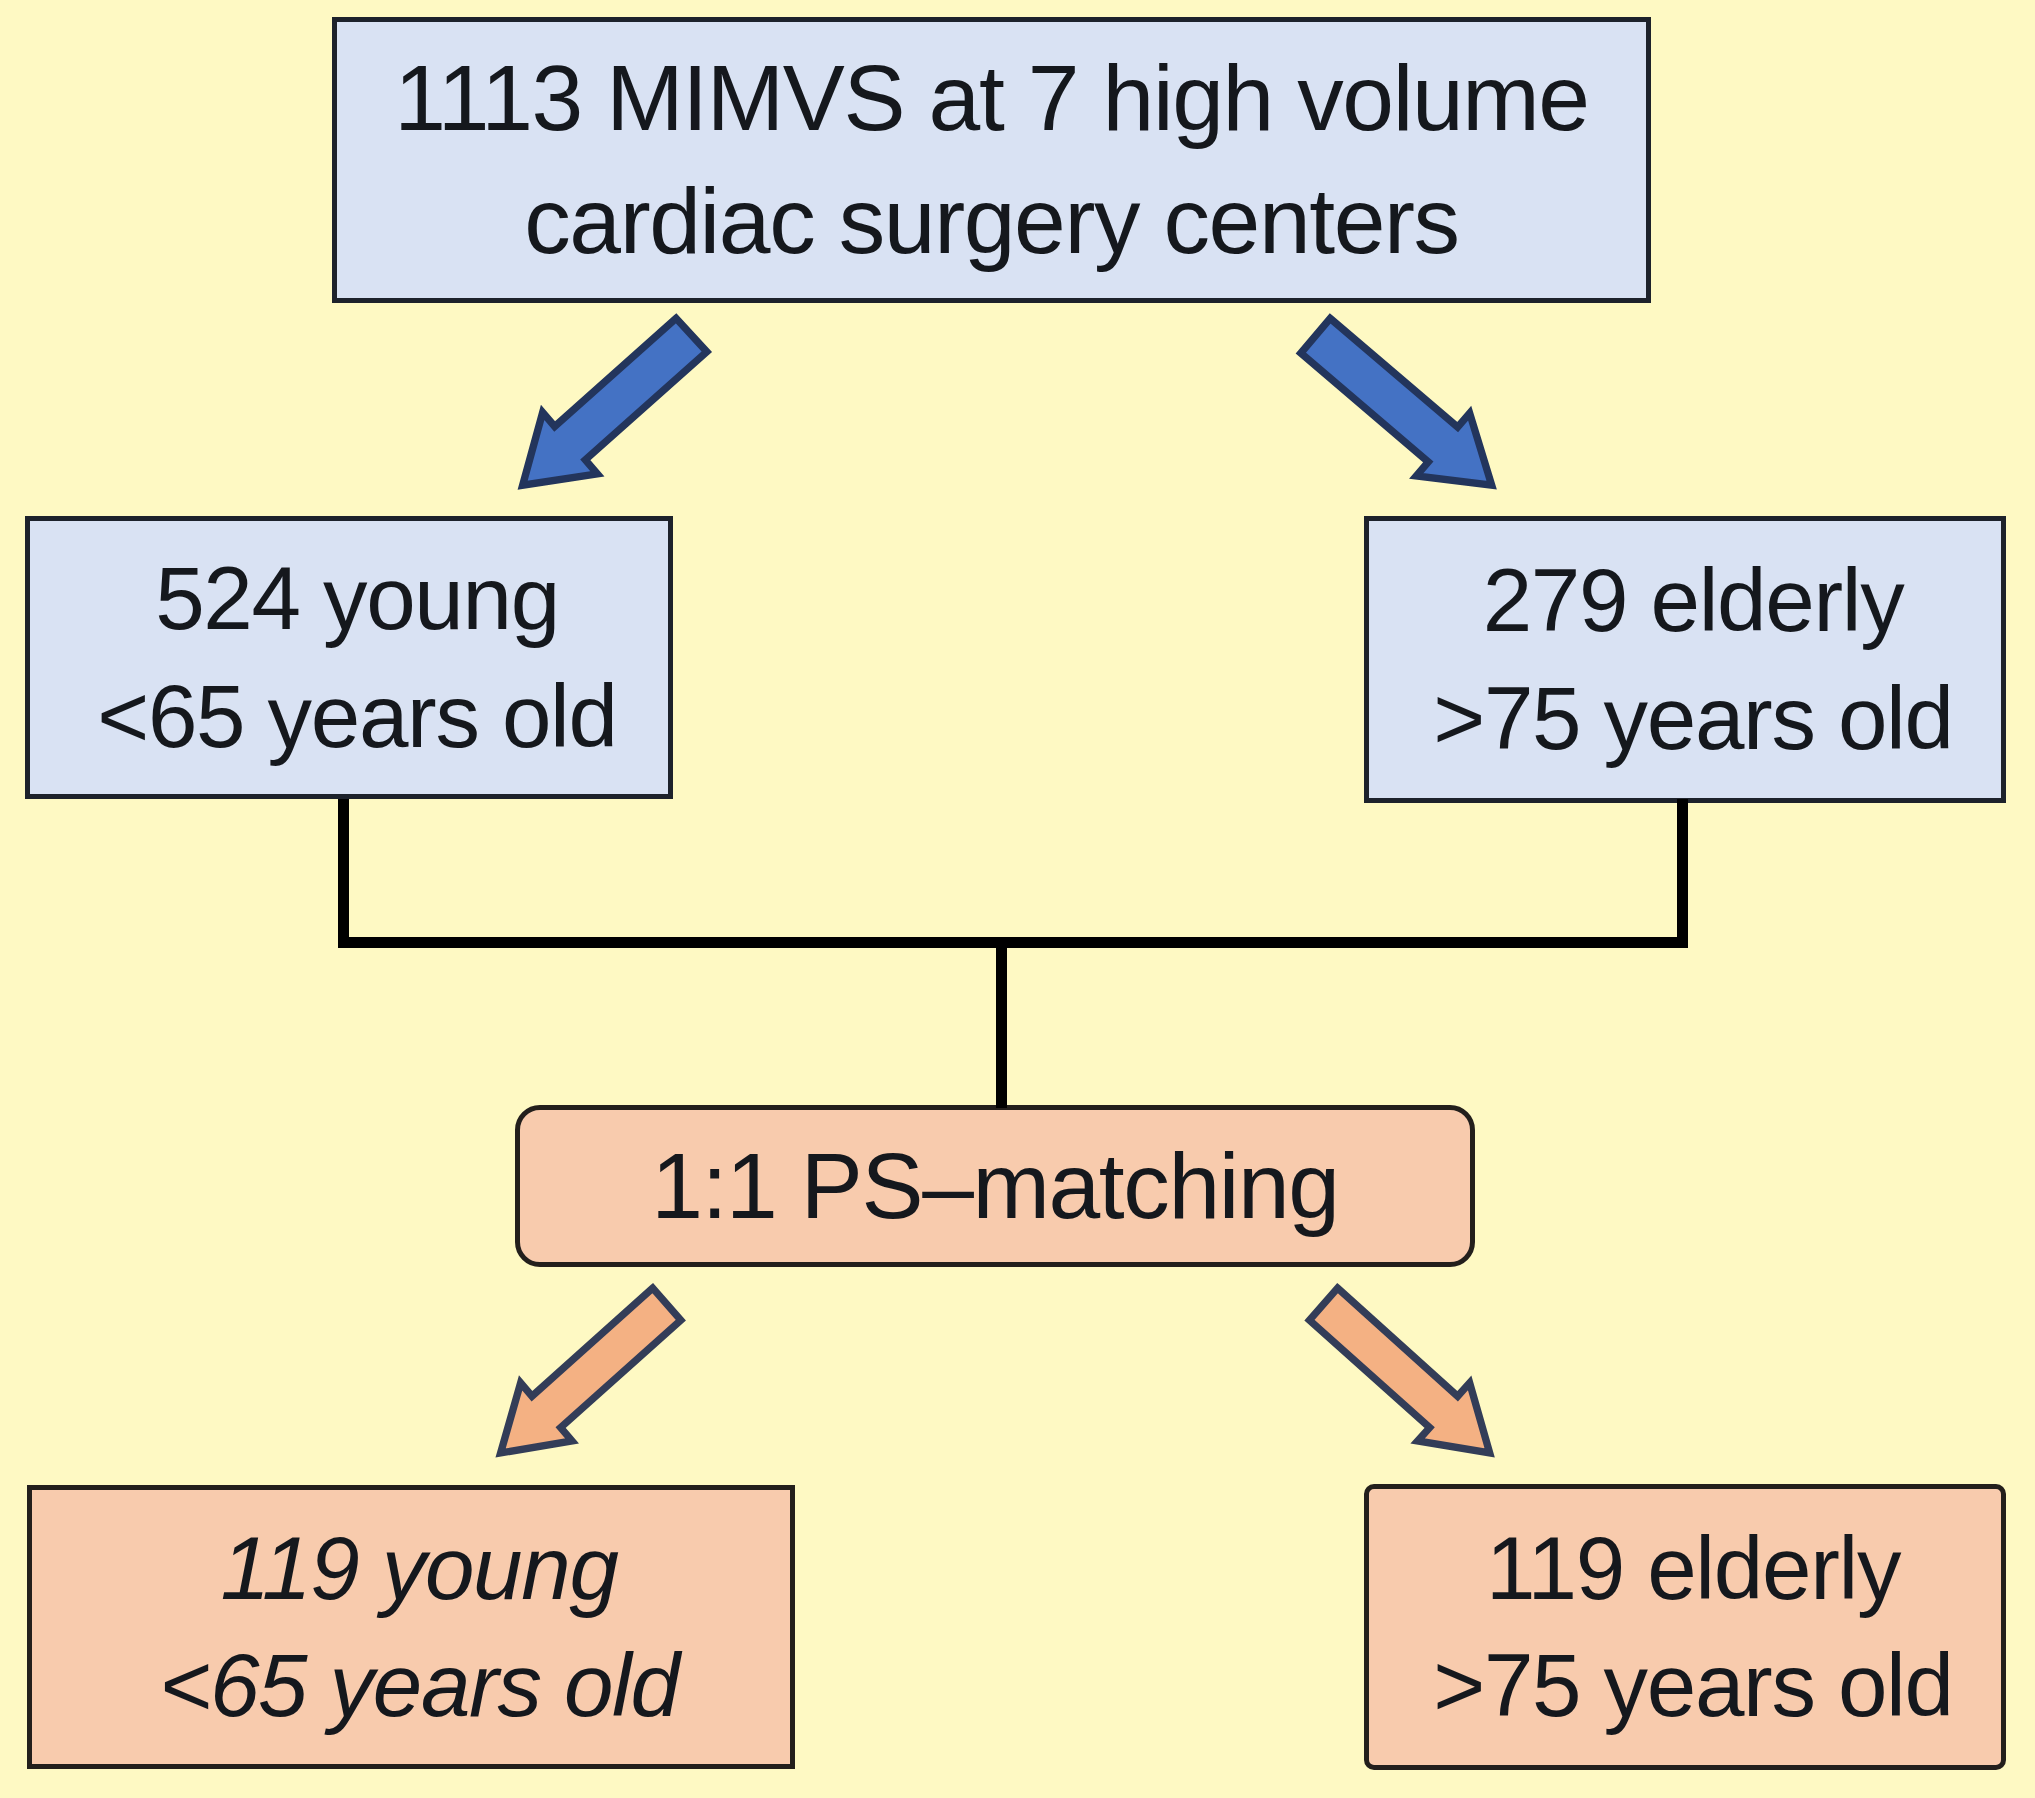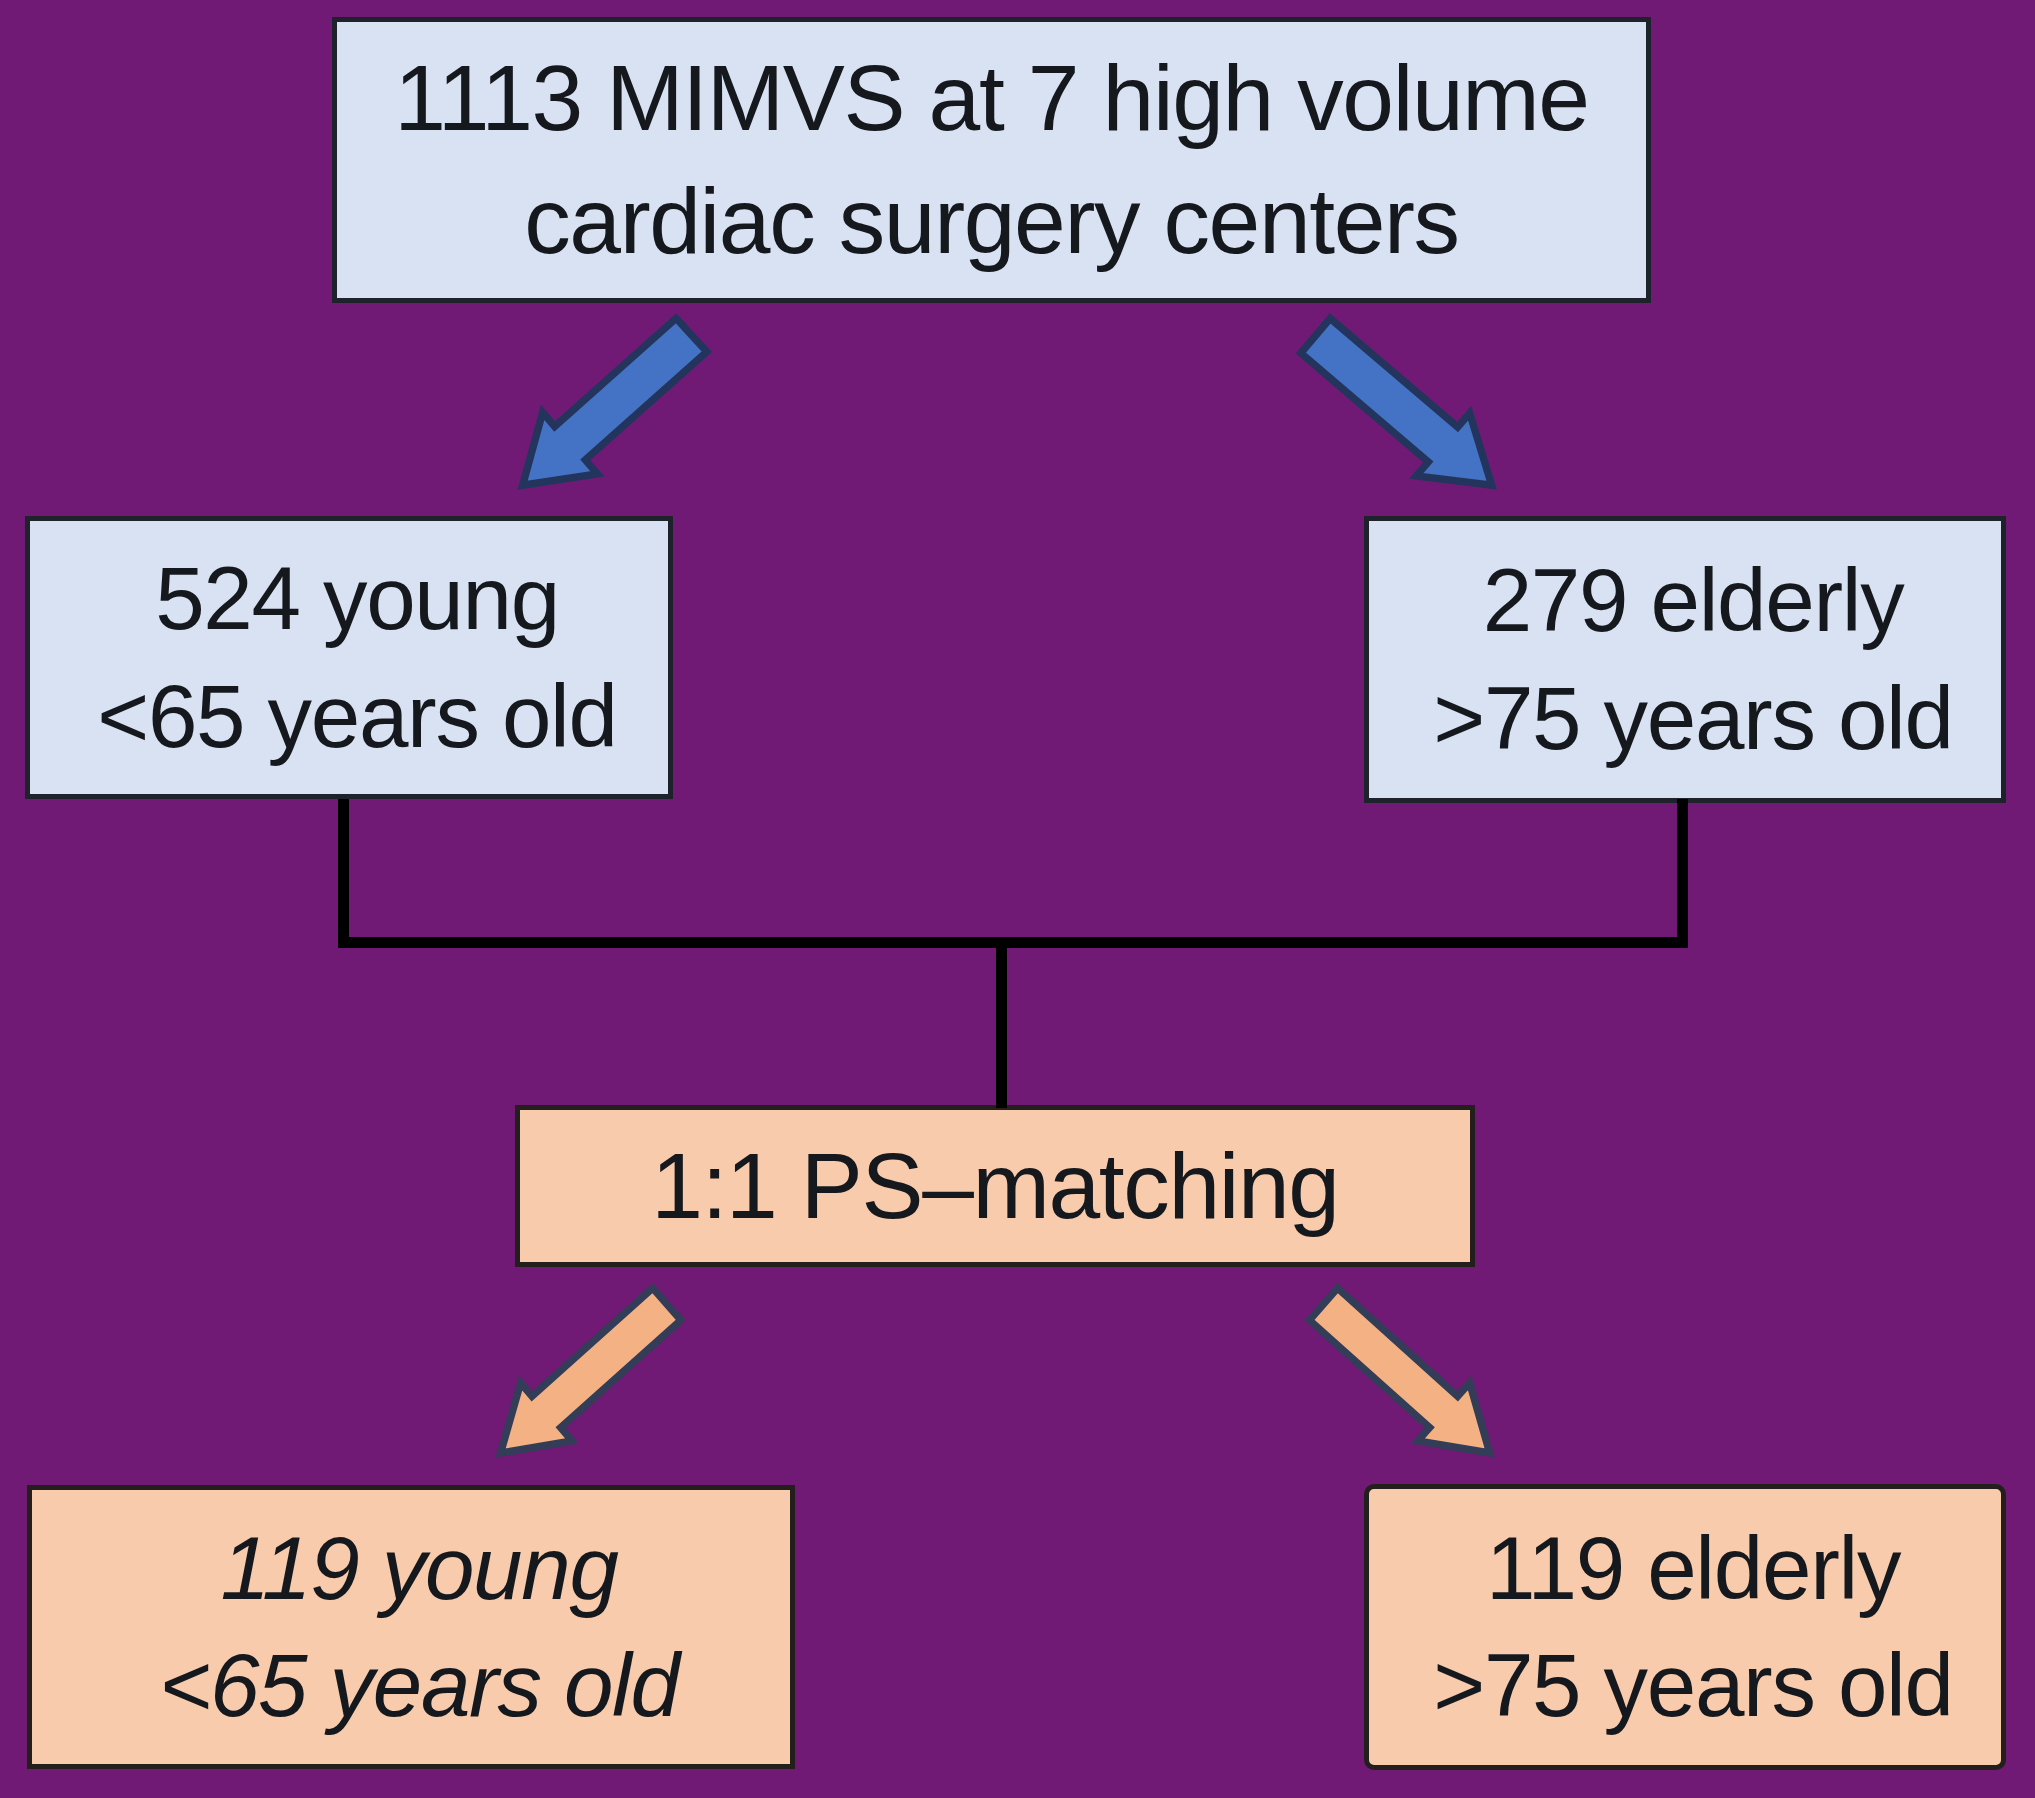--- a/index.html
+++ b/index.html
@@ -1,20 +1,20 @@
 <!DOCTYPE html>
 <html style="font-size:10.7px"><head>
 <meta charset="utf-8">
 <style>
   html,body{margin:0;padding:0;background:#ffffff;}
   #canvas{
     position:relative;
     width:2035px;
     height:1798px;
-    background:#701a75;
+    background:#fef9c3;
     font-family:"Liberation Sans", sans-serif;
     color:#15181d;
     overflow:hidden;
   }
   .box{
     position:absolute;
     box-sizing:border-box;
     display:flex;
     flex-direction:column;
     align-items:center;
@@ -29,21 +29,21 @@
   }
   .box-orange{
     background:#f8cbad;
     border:5.3px solid #231f1c;
   }
   .t-xl{font-size:93px;}
   .t-lg{font-size:89px;padding-left:16px;}
   #top-box     {left:332px;  top:16.7px;   width:1319px; height:286px;}
   #left-box    {left:25px;   top:516px;  width:648px;  height:283px;}
   #right-box   {left:1364px; top:516px;  width:642px;  height:287px;}
-  #middle-box  {left:515px;  top:1105px; width:960px; height:162px;}
+  #middle-box  {left:515px;  top:1105px; width:960px; height:162px;border-radius:25px;}
   #bl-box      {left:27px;   top:1485px; width:768px;  height:284px;font-style:italic;}
   #br-box      {left:1364px; top:1484px; width:642px;  height:286px;border-radius:10px;}
   .connector{
     position:absolute;
     background:#000000;
   }
   #conn-left-v {left:338px;  top:799px; width:10.7px;   height:148px;}
   #conn-right-v{left:1677px; top:799px; width:10.7px;   height:148px;}
   #conn-h      {left:338px;  top:937px; width:1350px; height:11.3px;}
   #conn-mid-v  {left:996px; top:937px; width:10.7px;   height:171px;}

